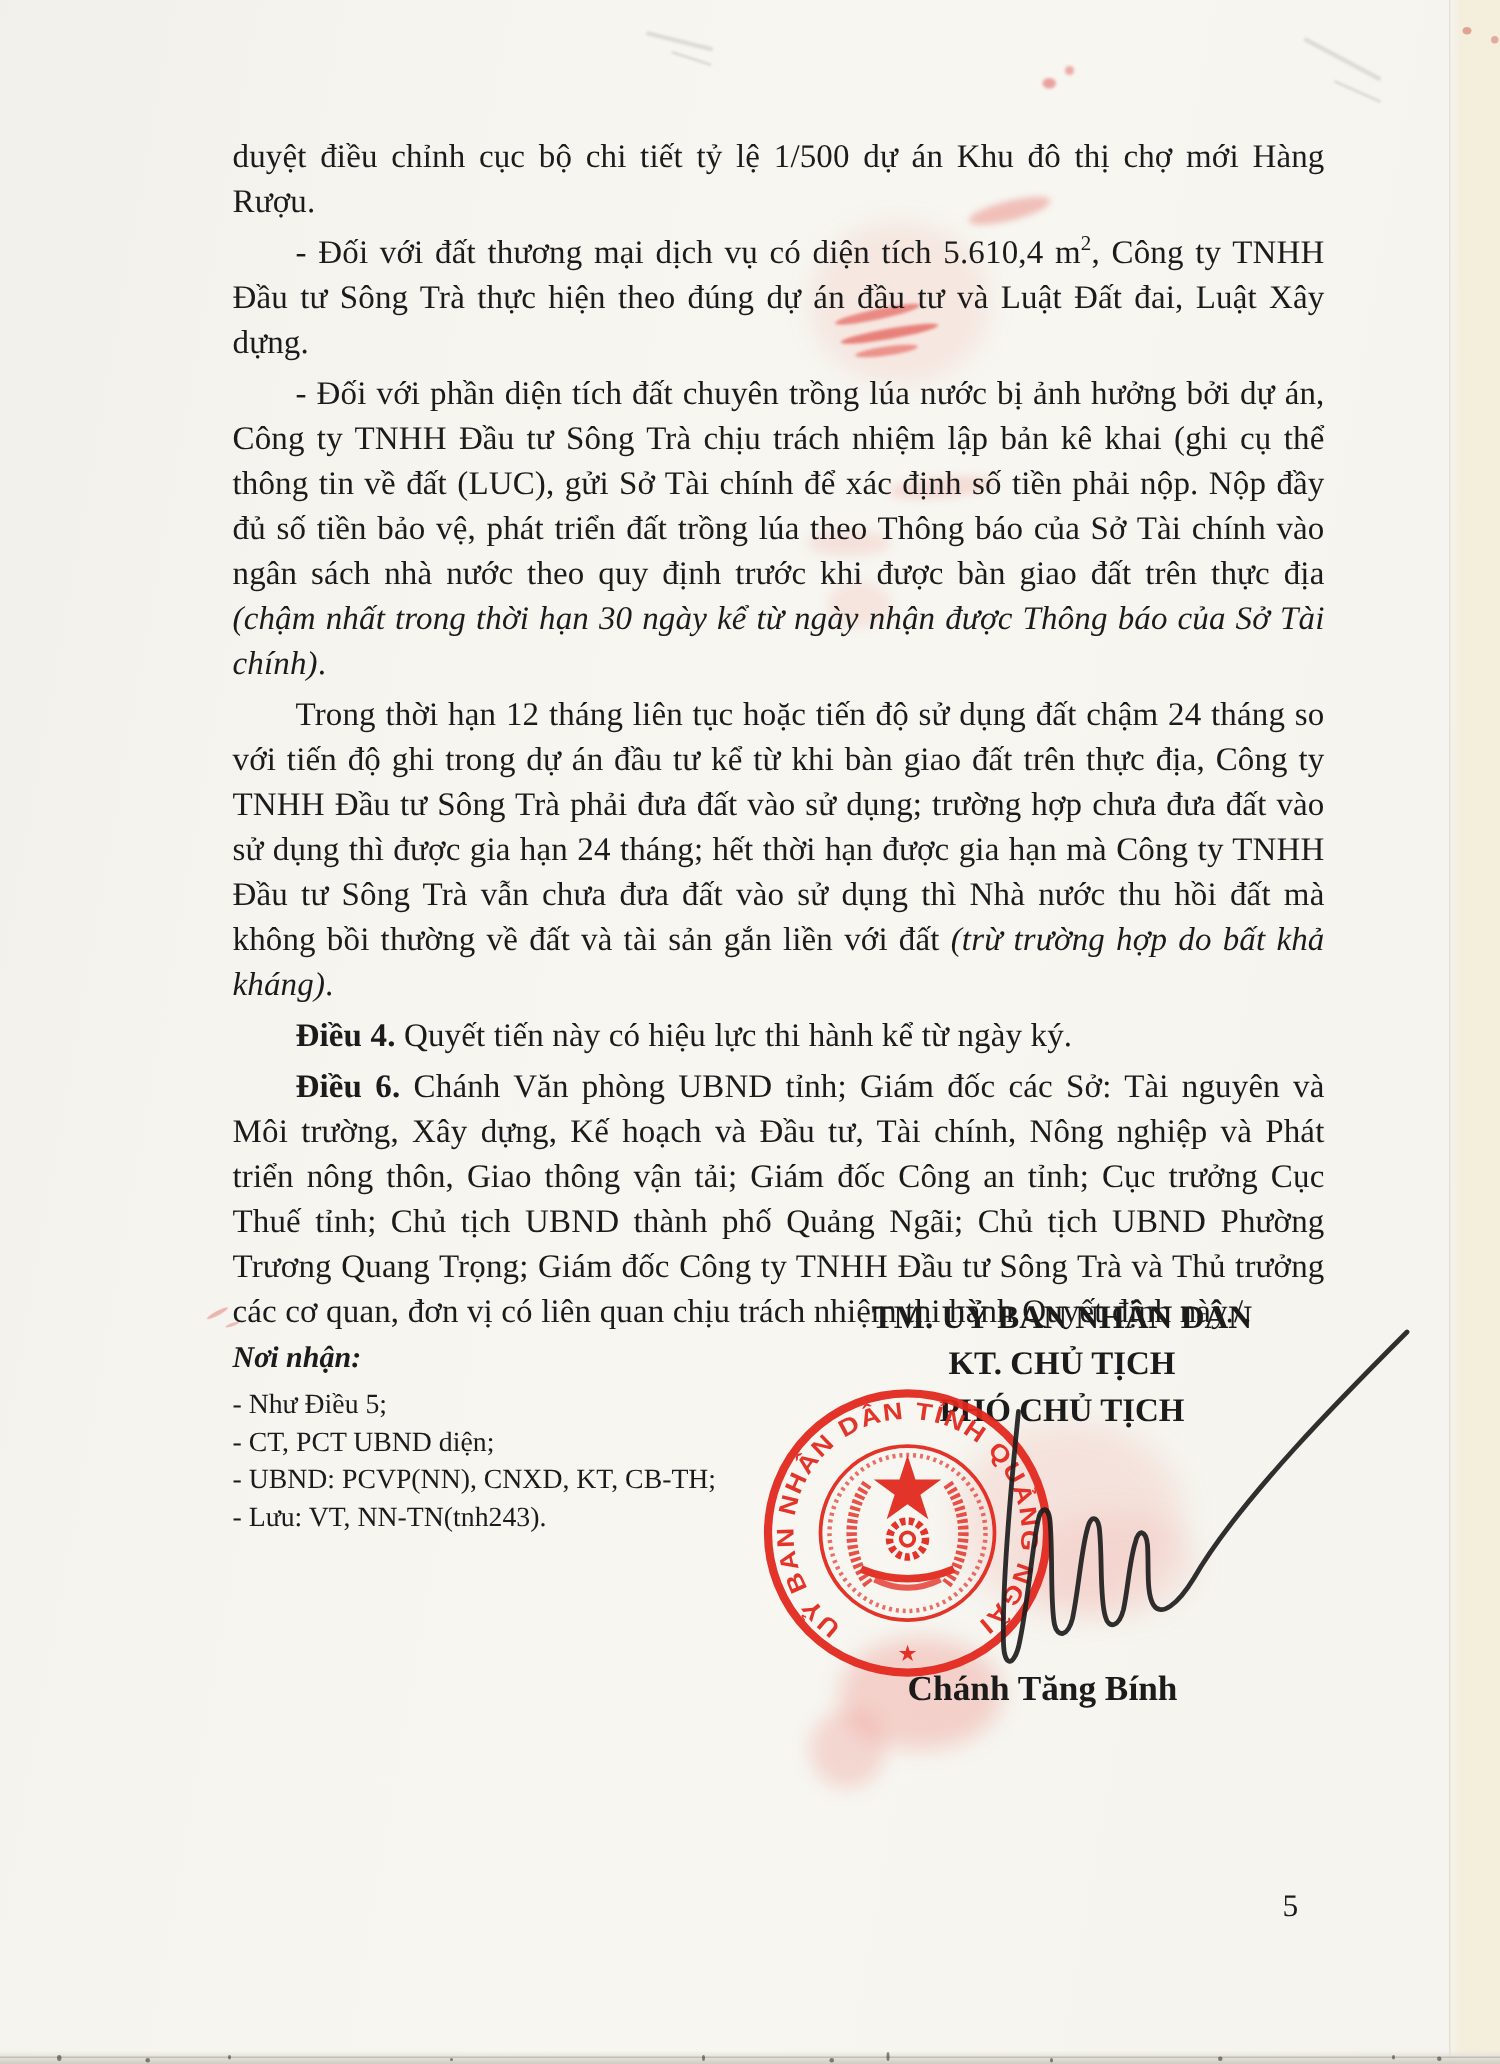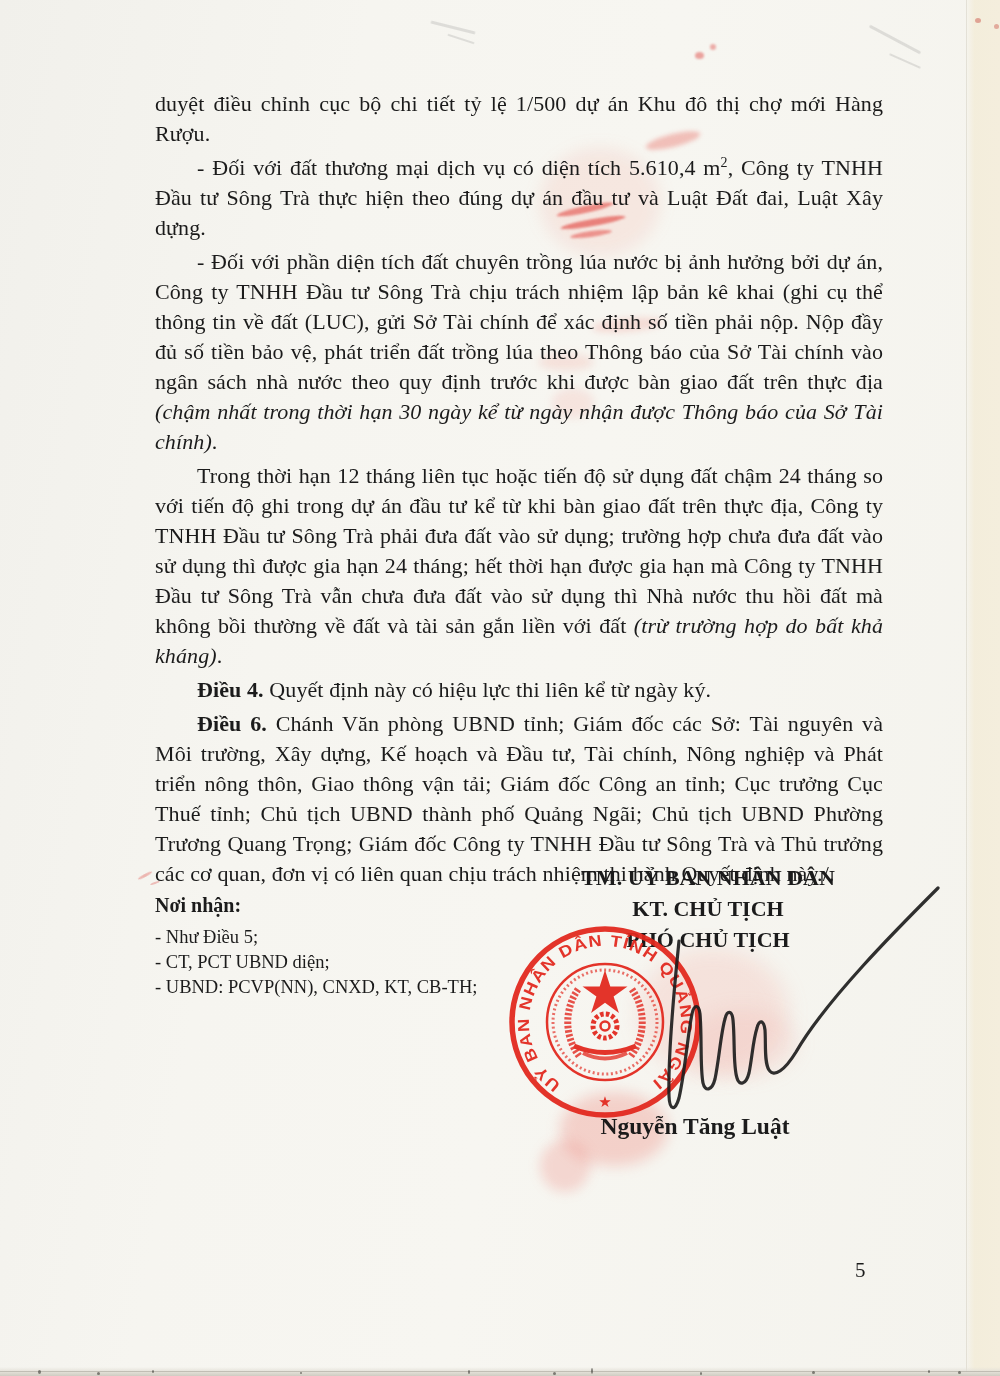--- a/index.html
+++ b/index.html
@@ -21,21 +21,21 @@
   .redmark{position:absolute;border-radius:50%;}
   
   .content{position:absolute;left:155px;top:89px;width:728px;
     font-size:22px;line-height:30px;text-align:justify;letter-spacing:.1px;}
   .content p{margin:0 0 4px 0;}
   .content p.ind{text-indent:42px;}
   .content em{font-style:italic;}
   .content strong{font-weight:bold;}
   sup{font-size:14px;line-height:0;}
   .recipients{position:absolute;left:155px;top:893px;font-size:18.5px;line-height:25px;}
-  .rec-head{font-weight:bold;font-size:20px;margin-bottom:7px;}
+  .rec-head{font-weight:bold;font-style:italic;font-size:20px;margin-bottom:7px;}
   .sign-head{position:absolute;left:553px;top:862px;width:310px;text-align:center;
     font-weight:bold;font-size:22px;line-height:31px;}
   .signer{position:absolute;left:545px;top:1113px;width:300px;text-align:center;
     font-weight:bold;font-size:23.5px;}
   .pagenum{position:absolute;left:855px;top:1258px;font-size:21px;}
   
   .stamp{position:absolute;left:505px;top:922px;width:200px;height:200px;
     opacity:.93;filter:blur(.3px);}
   .stamp text{font-family:"Liberation Sans","DejaVu Sans",sans-serif;font-weight:bold;}
   .sig{position:absolute;left:0;top:0;width:1000px;height:1376px;pointer-events:none;}
@@ -70,29 +70,30 @@
   <div class="redmark" style="left:638px;top:948px;width:150px;height:128px;background:rgba(240,130,120,.16);filter:blur(10px);"></div>
   <div class="redmark" style="left:686px;top:1008px;width:112px;height:70px;background:rgba(240,140,130,.13);filter:blur(9px);"></div>
   <div class="redmark" style="left:560px;top:1092px;width:108px;height:74px;background:rgba(235,90,80,.24);filter:blur(7px);"></div>
   <div class="redmark" style="left:540px;top:1140px;width:50px;height:52px;background:rgba(235,90,80,.2);filter:blur(6px);"></div>
 
   <div class="content">
     <p><span>duyệt điều chỉnh cục bộ chi tiết tỷ lệ 1/500 dự án Khu đô thị chợ mới Hàng Rượu.</span></p>
     <p class="ind"><span>- Đối với đất thương mại dịch vụ có diện tích 5.610,4 m</span><sup>2</sup><span>, Công ty TNHH Đầu tư Sông Trà thực hiện theo đúng dự án đầu tư và Luật Đất đai, Luật Xây dựng.</span></p>
     <p class="ind"><span>- Đối với phần diện tích đất chuyên trồng lúa nước bị ảnh hưởng bởi dự án, Công ty TNHH Đầu tư Sông Trà chịu trách nhiệm lập bản kê khai (ghi cụ thể thông tin về đất (LUC), gửi Sở Tài chính để xác định số tiền phải nộp. Nộp đầy đủ số tiền bảo vệ, phát triển đất trồng lúa theo Thông báo của Sở Tài chính vào ngân sách nhà nước theo quy định trước khi được bàn giao đất trên thực địa </span><em>(chậm nhất trong thời hạn 30 ngày kể từ ngày nhận được Thông báo của Sở Tài chính)</em><span>.</span></p>
     <p class="ind"><span>Trong thời hạn 12 tháng liên tục hoặc tiến độ sử dụng đất chậm 24 tháng so với tiến độ ghi trong dự án đầu tư kể từ khi bàn giao đất trên thực địa, Công ty TNHH Đầu tư Sông Trà phải đưa đất vào sử dụng; trường hợp chưa đưa đất vào sử dụng thì được gia hạn 24 tháng; hết thời hạn được gia hạn mà Công ty TNHH Đầu tư Sông Trà vẫn chưa đưa đất vào sử dụng thì Nhà nước thu hồi đất mà không bồi thường về đất và tài sản gắn liền với đất </span><em>(trừ trường hợp do bất khả kháng)</em><span>.</span></p>
-    <p class="ind"><strong>Điều 4.</strong><span> Quyết định này có hiệu lực thi liên kể từ ngày ký.</span></p>
+    <p class="ind"><strong>Điều 4.</strong><span> Quyết tiến này có hiệu lực thi hành kể từ ngày ký.</span></p>
     <p class="ind"><strong>Điều 6.</strong><span> Chánh Văn phòng UBND tỉnh; Giám đốc các Sở: Tài nguyên và Môi trường, Xây dựng, Kế hoạch và Đầu tư, Tài chính, Nông nghiệp và Phát triển nông thôn, Giao thông vận tải; Giám đốc Công an tỉnh; Cục trưởng Cục Thuế tỉnh; Chủ tịch UBND thành phố Quảng Ngãi; Chủ tịch UBND Phường Trương Quang Trọng; Giám đốc Công ty TNHH Đầu tư Sông Trà và Thủ trưởng các cơ quan, đơn vị có liên quan chịu trách nhiệm thi hành Quyết định này./.</span></p>
   </div>
 
   <div class="recipients">
     <div class="rec-head">Nơi nhận:</div>
     <div>- Như Điều 5;</div>
     <div>- CT, PCT UBND diện;</div>
     <div>- UBND: PCVP(NN), CNXD, KT, CB-TH;</div>
+    <div>- Lưu: VT, NN-TN(tnh243).</div>
   </div>
 
   <div class="sign-head">
     <div>TM. UỶ BAN NHÂN DÂN</div>
     <div>KT. CHỦ TỊCH</div>
     <div>PHÓ CHỦ TỊCH</div>
   </div>
 
   <svg class="stamp" viewBox="0 0 200 200">
     <g fill="none" stroke="#e2261c">
@@ -126,21 +127,21 @@
          C 727,1010 732,1010 733,1020
          C 735,1040 733,1066 737,1078
          C 739,1086 746,1085 749,1073
          C 752,1059 753,1040 757,1028
          C 759,1019 764,1020 765,1030
          C 766,1044 764,1062 769,1070
          C 774,1078 785,1070 796,1052
          C 826,1000 898,928 938,888"></path>
   </svg>
 
-  <div class="signer">Nguyễn Tăng Luật</div>
+  <div class="signer">Chánh Tăng Bính</div>
 
   <div class="pagenum">5</div>
 
   <div class="bottom-edge"></div>
   <div class="bottom-line"></div>
   <div class="speck" style="left:38px;bottom:2px;width:3px;height:4px;"></div>
   <div class="speck" style="left:97px;bottom:1px;width:3px;height:3px;"></div>
   <div class="speck" style="left:152px;bottom:3px;width:2px;height:3px;"></div>
   <div class="speck" style="left:300px;bottom:2px;width:2px;height:2px;"></div>
   <div class="speck" style="left:468px;bottom:2px;width:2px;height:4px;"></div>

